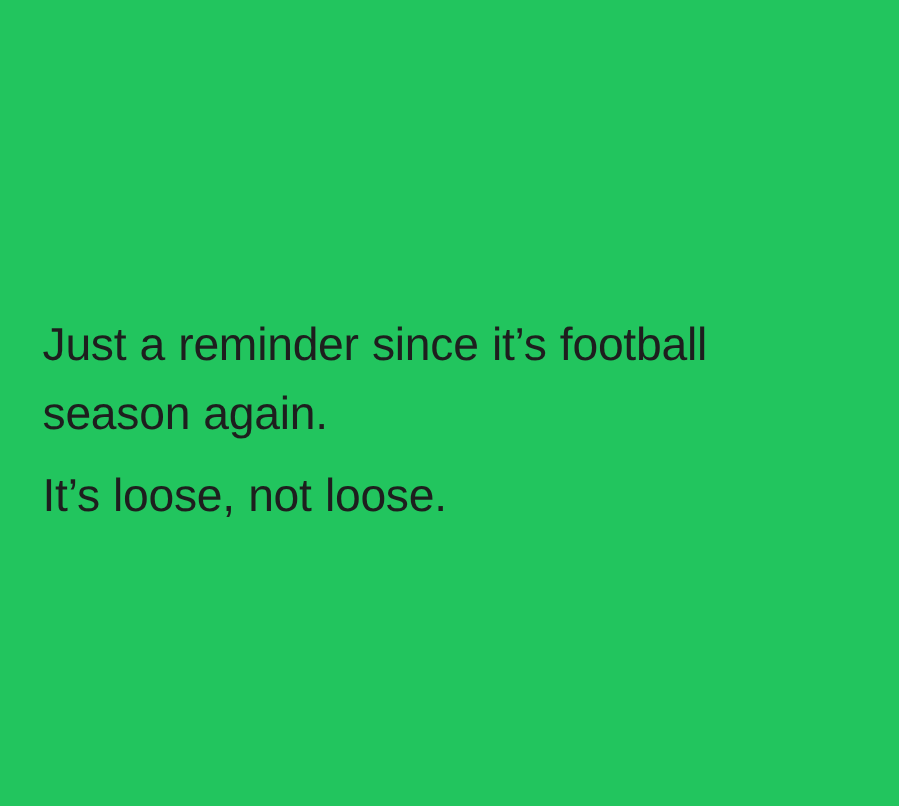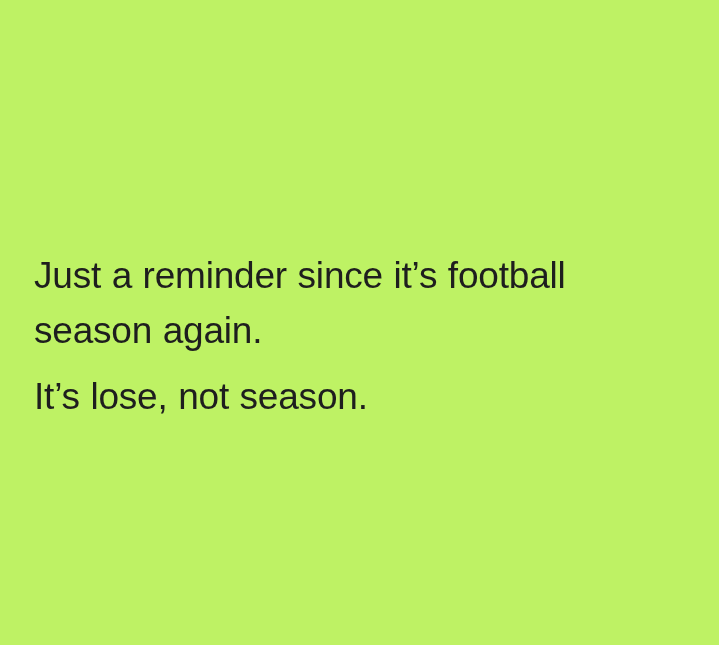--- a/index.html
+++ b/index.html
@@ -10,21 +10,21 @@
     width: 719px;
     height: 645px;
     background: #ffffff;
     font-family: "Liberation Sans", sans-serif;
     overflow: hidden;
   }
   .screen {
     position: relative;
     width: 719px;
     height: 645px;
-    background: #bef264;
+    background: #22c55e;
     box-sizing: border-box;
   }
   .post-body {
     position: absolute;
     left: 34px;
     top: 248px;
     width: 610px;
   }
   .paragraph {
     margin: 0;
@@ -41,15 +41,15 @@
   .paragraph + .paragraph {
     margin-top: 11px;
   }
 </style>
 </head>
 <body>
 
 <div class="screen">
   <div class="post-body">
     <p class="paragraph">Just a reminder since it’s football season again.</p>
-    <p class="paragraph">It’s lose, not season.</p>
+    <p class="paragraph">It’s loose, not loose.</p>
   </div>
 </div>
 
 </body></html>

